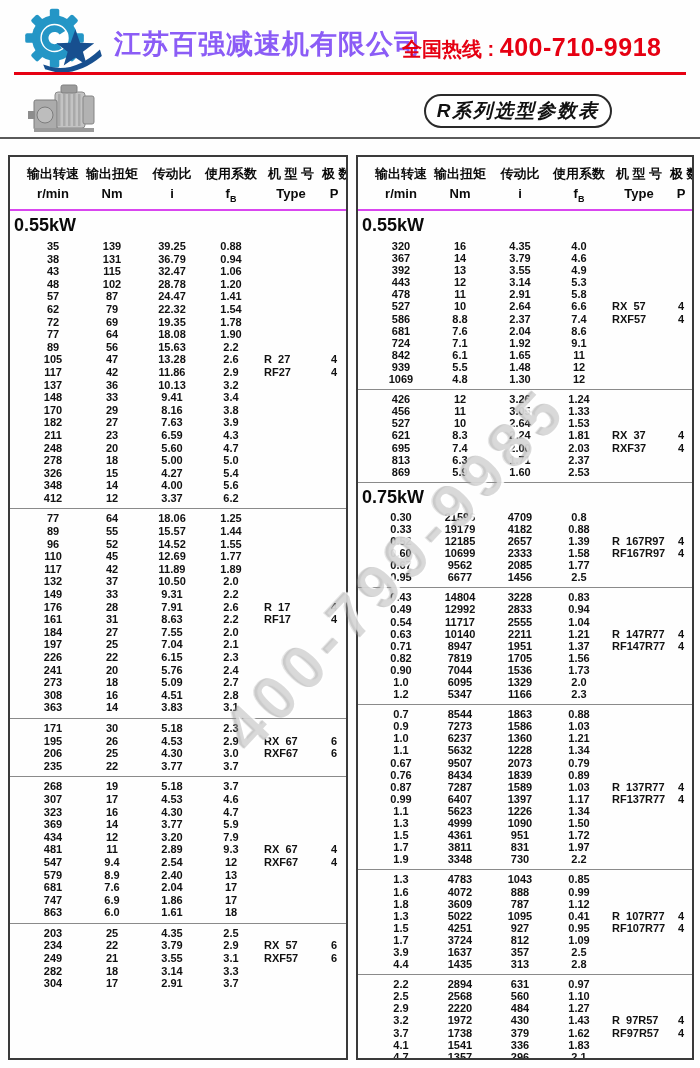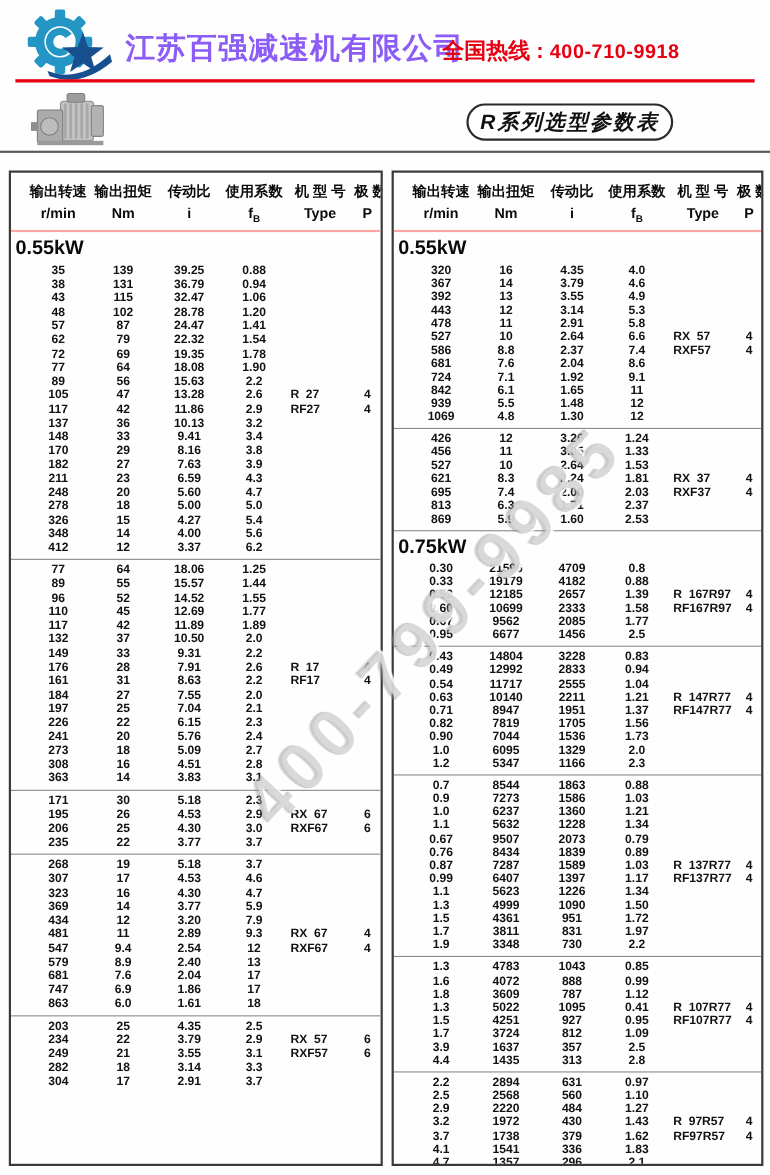--- a/index.html
+++ b/index.html
@@ -5,42 +5,42 @@
   * { margin:0; padding:0; box-sizing:border-box; }
   html,body { background:#fff; }
   .page {
     position:relative; width:700px; height:1068px; background:#fefefe;
     font-family:"Liberation Sans","DejaVu Sans",sans-serif; overflow:hidden;
   }
   
   .logo { position:absolute; left:16px; top:4px; width:96px; height:70px; }
   .company { position:absolute; left:114px; top:26px; font-size:27px; font-weight:bold; color:#8b5cf6; letter-spacing:1px; }
   .hotline { position:absolute; left:402px; top:33px; font-size:20px; font-weight:bold; color:#e60012; white-space:pre; }
-  .hotline .num { font-size:18px; letter-spacing:0.5px; }
+  .hotline .num { font-size:25px; letter-spacing:0.5px; }
   .red-line { position:absolute; left:14px; right:14px; top:72px; height:3px; background:#e60012; }
   .product { position:absolute; left:28px; top:80px; width:74px; height:56px; }
   .badge {
     position:absolute; left:424px; top:94px; width:188px; height:34px;
     border:2px solid #2a2a2a; border-radius:17px; display:flex; align-items:center; justify-content:center;
     font-size:19px; font-weight:bold; font-style:italic; letter-spacing:2px; color:#111; background:#fff;
   }
   .gray-line { position:absolute; left:0; right:0; top:137px; height:2px; background:#5a5a5a; }
   
   .watermark {
     position:absolute; left:95px; top:532px; width:600px; height:74px; line-height:74px;
     text-align:center; transform:rotate(-47deg); font-size:62px; font-weight:bold; letter-spacing:7px;
     color:rgba(158,158,158,0.38); text-shadow:2px 2px 1px rgba(255,255,255,0.9), -1px -1px 0 rgba(120,120,120,0.18);
     pointer-events:none; z-index:6; white-space:nowrap;
   }
   
   .tables { position:absolute; top:155px; left:8px; width:686px; height:905px; display:flex; gap:8px; z-index:2; }
   .ptable { border:2px solid #3a3a3a; background:transparent; overflow:hidden; }
   .t-left  { width:340px; }
   .t-right { width:338px; }
-  .ph { border-bottom:2px solid #fca5a5; padding:7px 0 5px 14px; }
+  .ph { border-bottom:2px solid #d946ef; padding:7px 0 5px 14px; }
   .hrow { display:grid; grid-template-columns:58px 60px 60px 58px 62px 1fr; height:20px; line-height:20px; }
   .hc { text-align:center; font-weight:bold; font-size:13px; color:#0a0a0a; white-space:pre; }
   .hc sub { font-size:9px; }
   .sec-title { font-size:18px; font-weight:bold; color:#0a0a0a; padding:3px 0 2px 4px; height:26px; line-height:22px; }
   .block { padding:3px 0 4px 0; }
   .sep { border-top:1.5px solid #8a8a8a; }
   .row { display:grid; grid-template-columns:58px 60px 60px 58px 62px 1fr; padding-left:14px; }
   .t-left  .row { height:12.6px; line-height:12.6px; }
   .t-right .row { height:12.1px; line-height:12.1px; }
   .c { text-align:center; font-size:11px; font-weight:bold; color:#111; }

